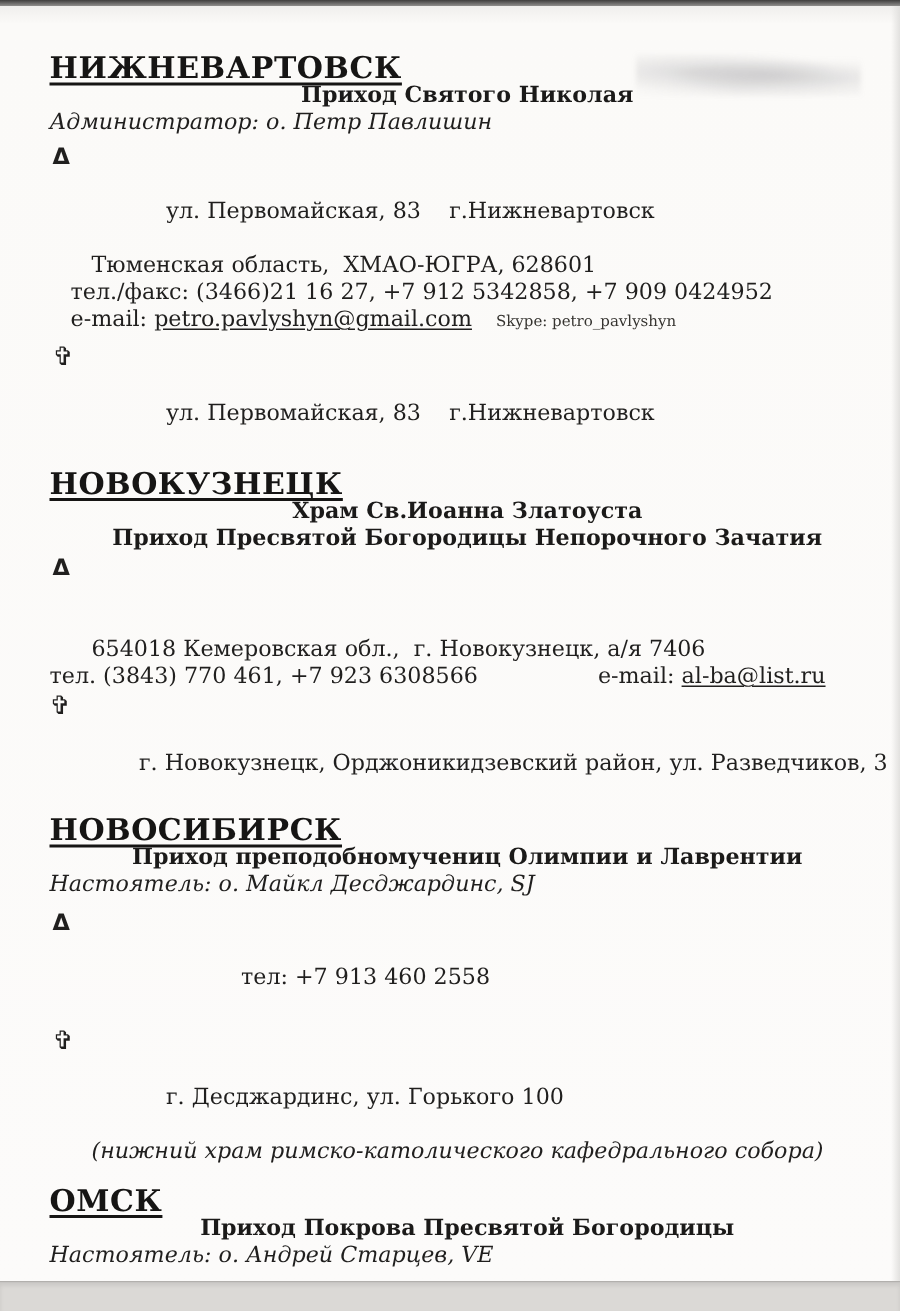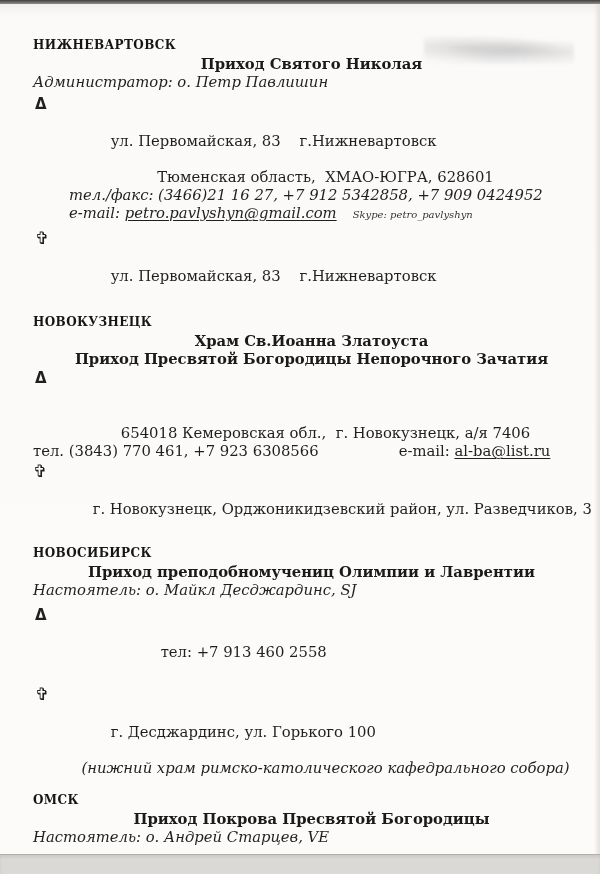--- a/index.html
+++ b/index.html
@@ -27,36 +27,36 @@
       radial-gradient(ellipse at 85% 60%, rgba(115,115,122,.13), transparent 60%),
       radial-gradient(ellipse at 45% 85%, rgba(115,115,122,.08), transparent 70%);
     filter:blur(1.6px); z-index:1; }
   .content {
     position:relative; z-index:2;
     padding:36px 10px 0 33px;
     color:#201f1e; font-size:14.8px; line-height:18px;
   }
   .content div, .content h2 { white-space:pre; }
   h2.city {
-    font-size:12px; font-weight:bold; letter-spacing:.4px; color:#161514;
-    text-underline-offset:3px;
+    font-size:20px; font-weight:bold; letter-spacing:.4px; color:#161514;
+    text-decoration:underline; text-underline-offset:3px;
     line-height:19px;
   }
   .bold  { font-weight:bold; color:#1b1a19;text-align:center; }
   .italic{ font-style:italic; }
   .row { position:relative; padding-left:40px; }
   .row .ic { position:absolute; left:2px; top:-1px; font-style:normal; }
   .delta-ic { font-family:"DejaVu Sans",sans-serif; font-weight:bold; font-size:15px; }
   .cross-ic { font-size:17px; line-height:17px; }
   .row.tight { padding-left:22px; } .row.tight .ic { left:0; }
   .row.wide  { padding-left:90px; }
   .mt2{margin-top:2px;} .mt4{margin-top:4px;} .mt5{margin-top:5px;}
   .mt7{margin-top:7px;} .mt8{margin-top:8px;}
   .s-gap10{margin-top:10px;} .s-gap8{margin-top:8px;} .s-gap14{margin-top:14px;}
-  .ind22{margin-left:36px;font-style:italic;} .ind28{margin-left:28px;text-align:center;}
+  .ind22{margin-left:14px;} .ind28{margin-left:28px;}
   .u { text-decoration:underline; text-underline-offset:2px; }
   .skype { font-size:10px; margin-left:16px; color:#35332f; }
   .gap80 { margin-left:80px; }
 </style>
 </head>
 <body>
 
 <div class="scan">
   <div class="top-edge"></div>
   <div class="right-edge"></div>

